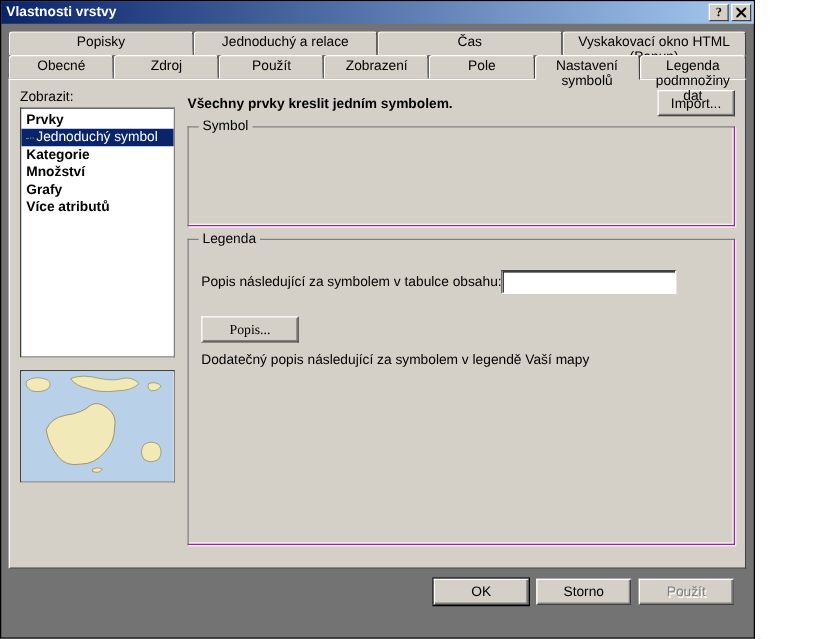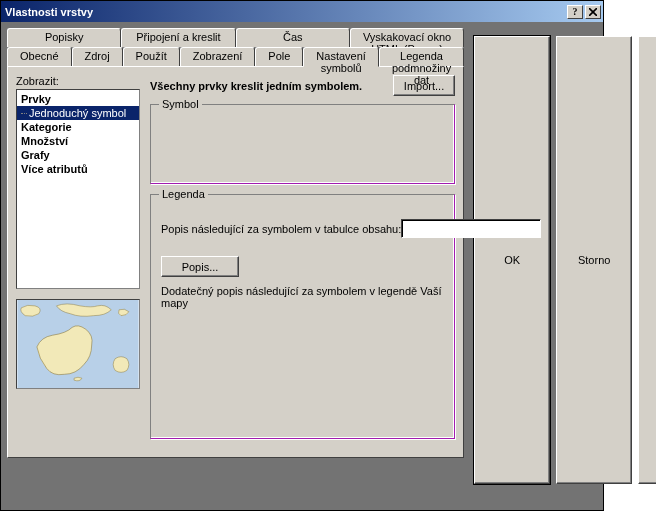--- a/index.html
+++ b/index.html
@@ -7,21 +7,21 @@
 
 .window { width: 604px; height: 511px; background: #737373; border: 1px solid #000; display: flex; flex-direction: column; }
 
 .titlebar { height: 21px; background: linear-gradient(to right, #0a246a, #a6caf0); color: #fff; font-weight: bold; display: flex; align-items: center; padding: 0 2px 0 4px; }
 .titlebar-text { flex: 1; }
 .titlebar-buttons { display: flex; gap: 2px; }
 .titlebar-btn { width: 16px; height: 14px; background: #d4d0c8; border: 1px solid #fff; border-right-color: #404040; border-bottom-color: #404040; color: #000; display: flex; align-items: center; justify-content: center; font-family: "Marlett", sans-serif; font-size: 10px; cursor: pointer; font-weight: bold; }
 .titlebar-btn.help::before { content: "?"; font-family: Tahoma; }
 .titlebar-btn.close svg { width: 8px; height: 8px; }
 
-.content { flex: 1; padding: 6px 6px 18px 6px; display: flex; flex-direction: row; }
+.content { flex: 1; padding: 6px 6px 18px 6px; display: flex; flex-direction: column; }
 
 .tabs-area { position: relative; flex: 1; }
 .tab-row { display: flex; height: 19px; position: relative; }
 .tab-row.second { z-index: 2; }
 .tab { background: #d4d0c8; border: 1px solid #fff; border-right-color: #404040; border-bottom: none; border-radius: 3px 3px 0 0; padding: 2px 12px; margin-right: 0px; cursor: pointer; position: relative; text-align: center; flex: 1; }
 .tab.active { background: #d4d0c8; z-index: 3; border-bottom: 1px solid #d4d0c8; margin-bottom: -1px; }
 .tab-panel { border: 1px solid #fff; border-right-color: #404040; border-bottom-color: #404040; background: #d4d0c8; padding: 8px; height: 392px; position: relative; }
 
 .panel-body { display: flex; gap: 10px; height: 100%; }
 .left-col { width: 124px; display: flex; flex-direction: column; }
@@ -76,21 +76,21 @@
             <line x1="8" y1="0" x2="0" y2="8" stroke="#000" stroke-width="1.6"></line>
           </svg>
       </div>
     </div>
   </div>
 
   <div class="content">
     <div class="tabs-area">
       <div class="tab-row">
         <div class="tab">Popisky</div>
-        <div class="tab">Připojení a kreslit</div>
+        <div class="tab">Jednoduchý a relace</div>
         <div class="tab">Čas</div>
         <div class="tab">Vyskakovací okno HTML (Popup)</div>
       </div>
       <div class="tab-row second">
         <div class="tab">Obecné</div>
         <div class="tab">Zdroj</div>
         <div class="tab">Použít</div>
         <div class="tab">Zobrazení</div>
         <div class="tab">Pole</div>
         <div class="tab active">Nastavení symbolů</div>
@@ -131,21 +131,21 @@
             <div class="fieldset" style="height:80px;">
               <div class="fieldset-legend">Symbol</div>
             </div>
 
             <div class="fieldset legend-box">
               <div class="fieldset-legend">Legenda</div>
               <div class="legend-row">
                 <label>Popis následující za symbolem v tabulce obsahu:</label>
                 <input type="text" class="text-input" value="" style="">
               </div>
-              <button class="btn" style="width:78px;">Popis...</button>
+              <button class="btn" style="width:78px;font-family:Liberation Serif, serif;">Popis...</button>
               <div class="legend-desc">Dodatečný popis následující za symbolem v legendě Vaší mapy</div>
             </div>
           </div>
         </div>
       </div>
     </div>
 
     <div class="footer">
       <button class="btn footer-btn default">OK</button>
       <button class="btn footer-btn">Storno</button>

